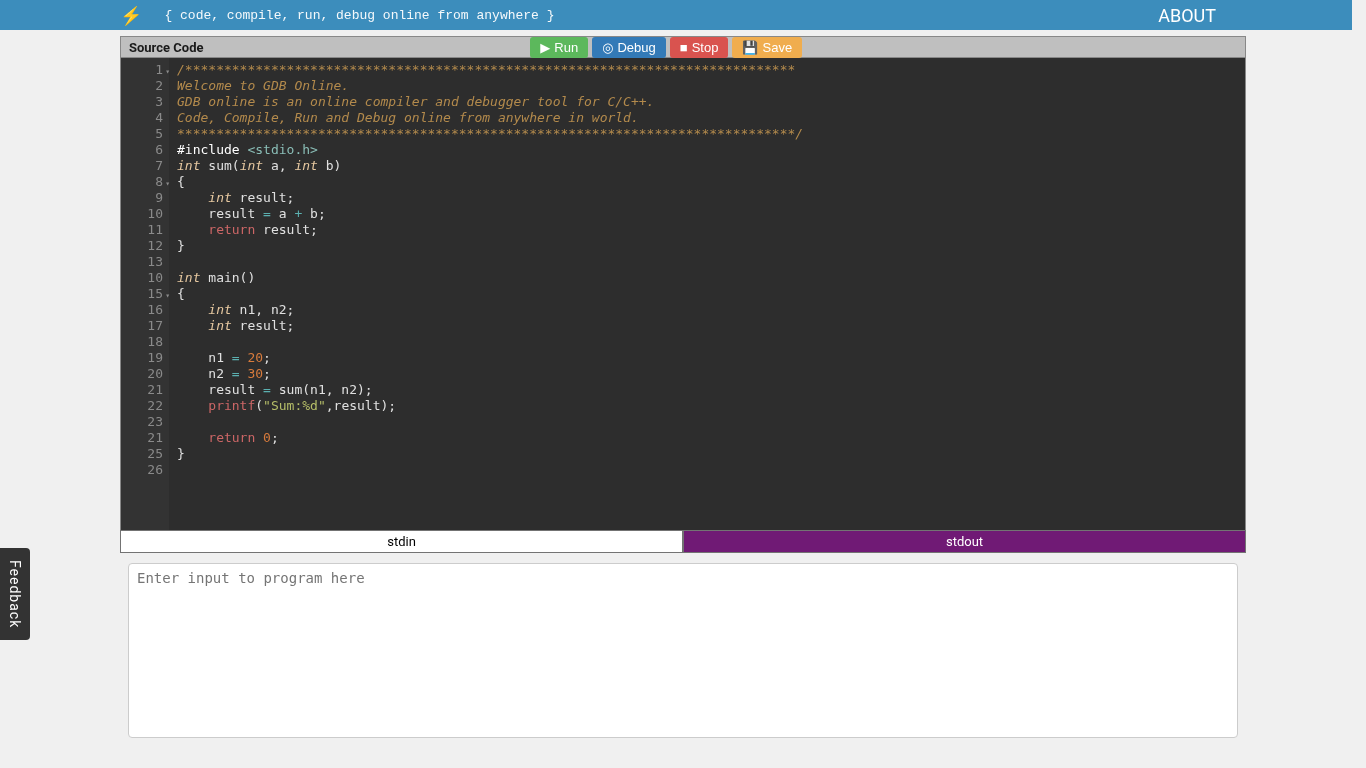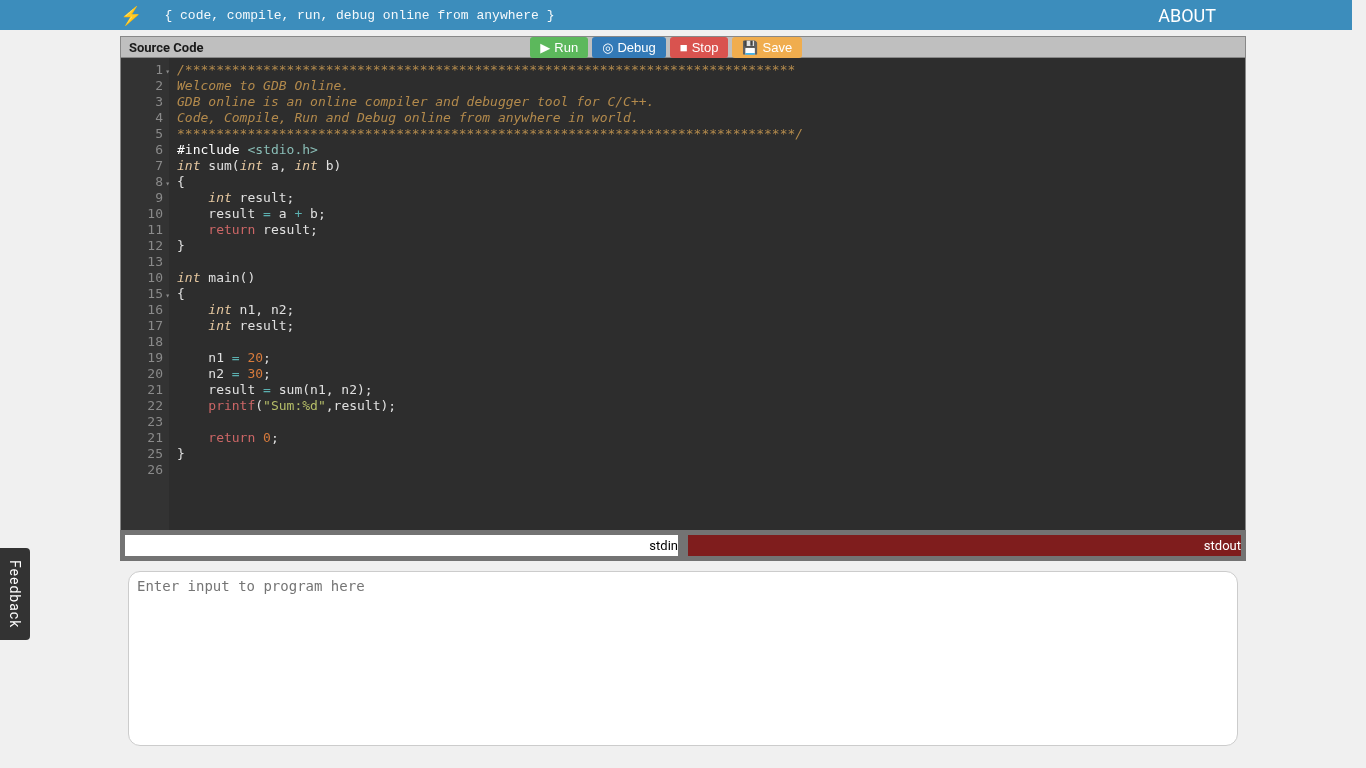--- a/index.html
+++ b/index.html
@@ -154,42 +154,42 @@
     .tok-num { color: #d87b3c; }
     .tok-str { color: #b5bd68; }
     .tok-plain { color: #e0e0e0; }
 
     .bottom-tabs {
       margin: -1px 120px 0 120px;
       display: flex;
     }
     .btab {
       flex: 1;
-      text-align: right;
+      text-align: center;
       padding: 3px 0;
       font-size: 13px;
       cursor: pointer;
-      border: 5px solid #737373;
+      border: 1px solid #737373;
     }
     .btab.active {
       background: #fff;
       color: #000;
     }
     .btab.inactive {
-      background: #7f1d1d;
+      background: #701a75;
       color: #fff;
     }
     .stdin-wrap {
       margin: 10px 128px 0 128px;
     }
     .stdin-box {
       width: 100%;
       height: 175px;
       border: 1px solid #ccc;
-      border-radius: 12px;
+      border-radius: 4px;
       padding: 6px 8px;
       font-size: 14px;
       resize: none;
       color: #ec4899;
     }
     .feedback {
       position: absolute;
       left: 0;
       top: 548px;
       background: #333;

